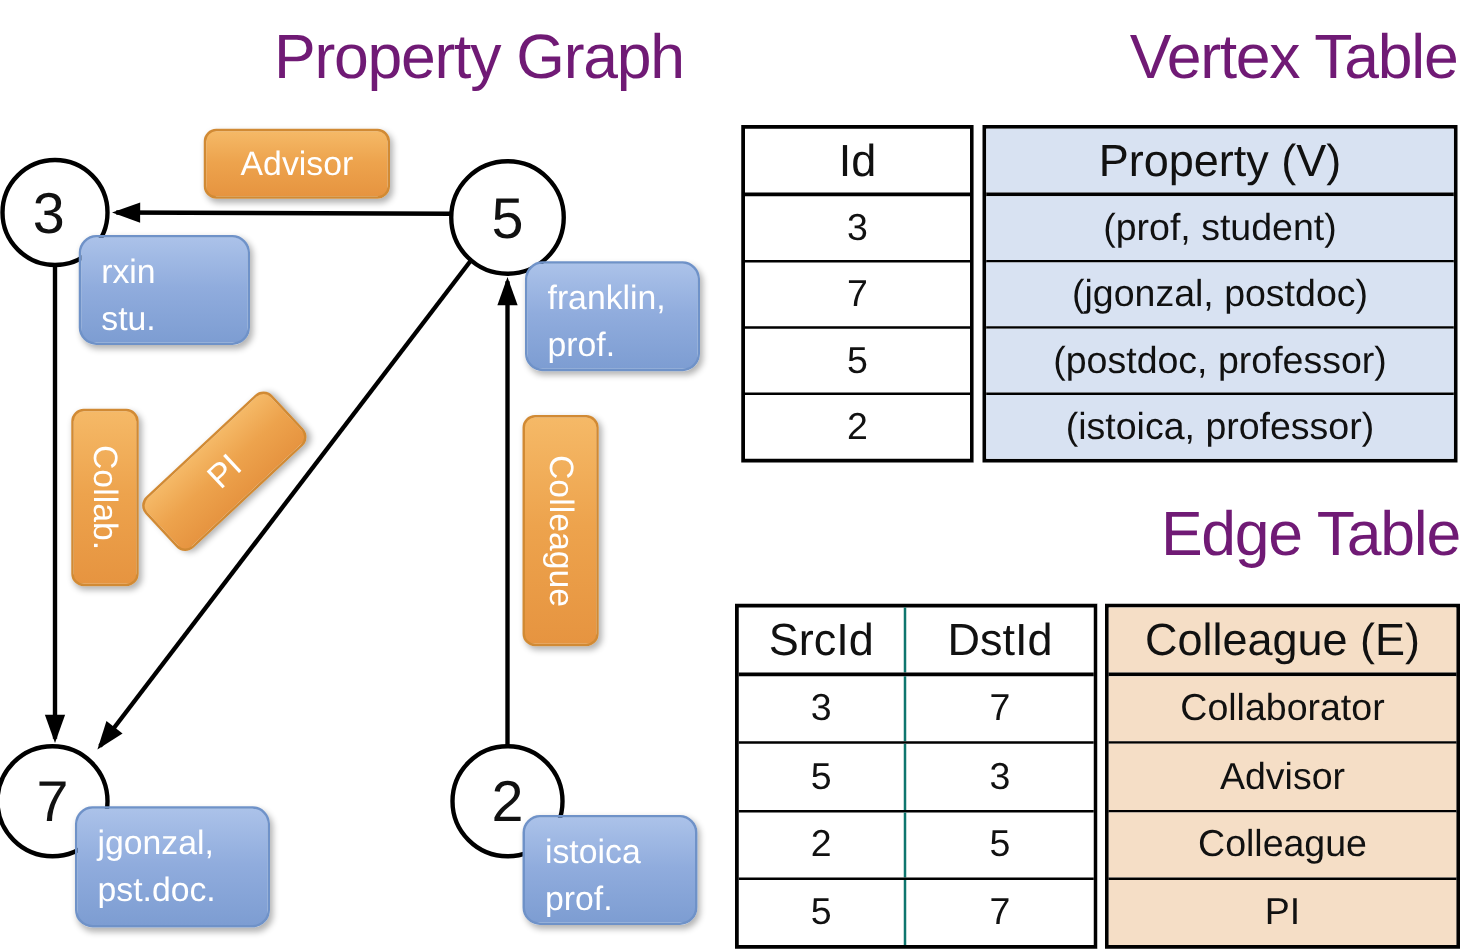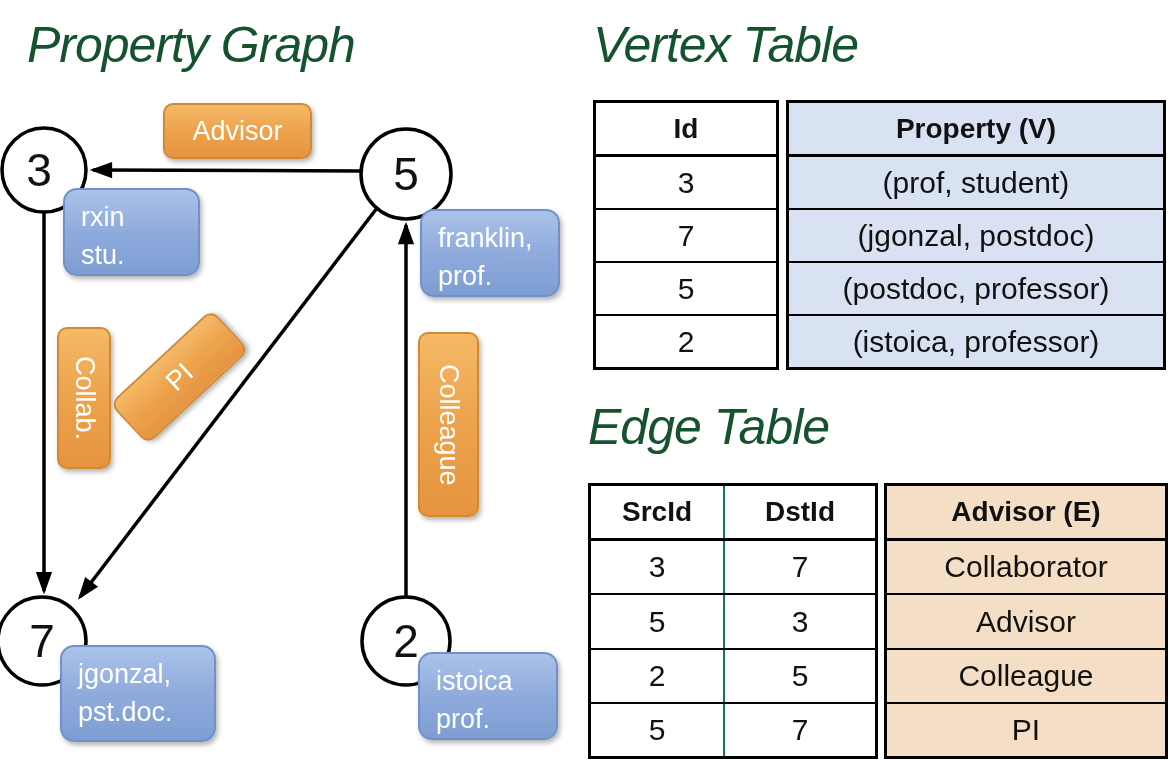--- a/index.html
+++ b/index.html
@@ -1,22 +1,22 @@
 <!DOCTYPE html>
 <html><head>
 <meta charset="utf-8">
 <style>
   html,body{margin:0;padding:0;background:#fff;}
   #stage{
     position:relative;width:1170px;height:760px;background:#ffffff;
     font-family:"Liberation Sans",sans-serif;overflow:hidden;
   }
   .title{
-    position:absolute;text-align:left;font-size:50px;color:#14532d;
-    letter-spacing:-1px;white-space:nowrap;font-style:italic;
+    position:absolute;text-align:right;font-size:50px;color:#701a75;
+    letter-spacing:-1px;white-space:nowrap;
   }
   
   #graph-svg{position:absolute;left:0;top:0;}
   .node-num{
     position:absolute;display:flex;align-items:center;justify-content:center;
     font-size:46px;color:#111;
   }
   .elabel{
     position:absolute;display:flex;align-items:center;justify-content:center;
     background:linear-gradient(180deg,#f5b967 0%,#eda34d 48%,#e69440 100%);
@@ -38,21 +38,21 @@
     box-sizing:border-box;border:3px solid #000;display:flex;flex-direction:column;
     background:#fff;
   }
   .trow{display:flex;flex:1;}
   .trow + .trow{border-top:2px solid #000;}
   .trow.after-head{border-top-width:3px;}
   .tcell{
     flex:1;display:flex;align-items:center;justify-content:center;
     font-size:30px;color:#111;white-space:nowrap;
   }
-  .tcell.head{font-weight:bold;font-size:28px;}
+  .tcell.head{font-weight:normal;font-size:36px;}
   .tcell + .tcell{border-left:2px solid #0f766e;}
   .fill-blue{background:#d8e2f2;}
   .fill-tan{background:#f5dec6;}
   .tgap{background:#fff;}
 </style>
 </head>
 <body>
 
 <div id="stage">
 
@@ -162,21 +162,21 @@
         <div class="tcell">5</div>
       </div>
       <div class="trow">
         <div class="tcell" style="flex:0 0 132px;">5</div>
         <div class="tcell">7</div>
       </div>
     </div>
     <div class="tgap" style="width:6px;"></div>
     <div class="subtbl" style="flex:1;">
       <div class="trow">
-          <div class="tcell head fill-tan">Advisor (E)</div>
+          <div class="tcell head fill-tan">Colleague (E)</div>
         </div>
       <div class="trow after-head">
           <div class="tcell fill-tan">Collaborator</div>
         </div>
       <div class="trow">
           <div class="tcell fill-tan">Advisor</div>
         </div>
       <div class="trow">
           <div class="tcell fill-tan">Colleague</div>
         </div>

